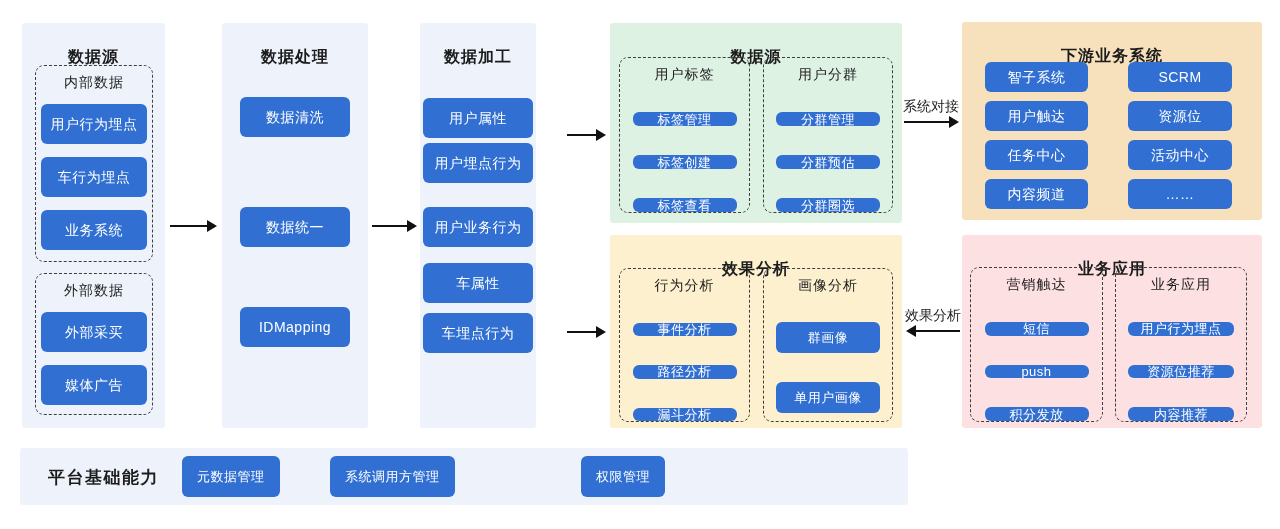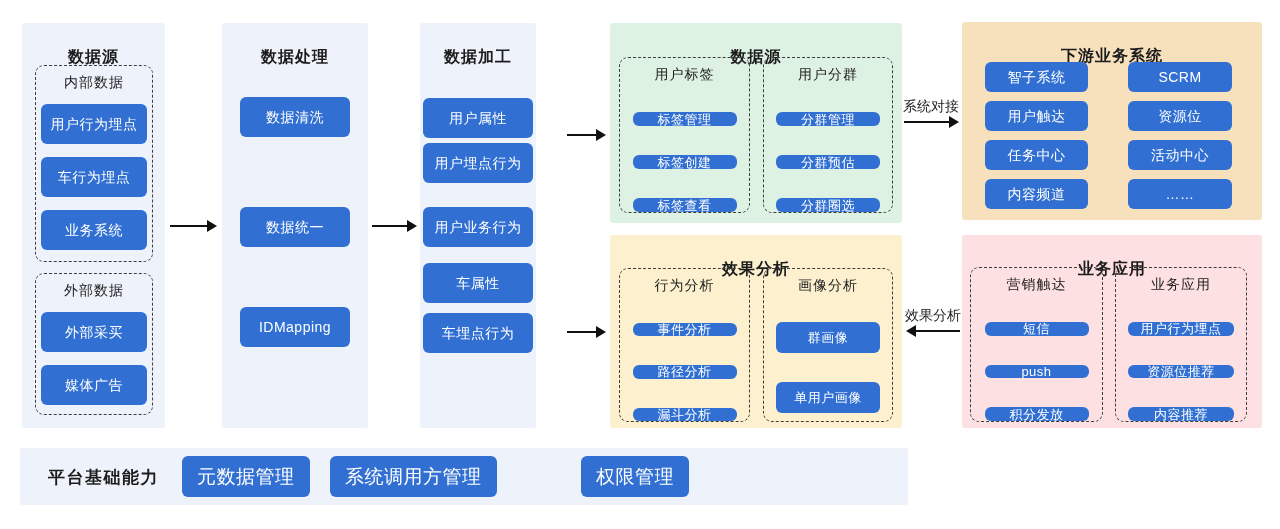--- a/index.html
+++ b/index.html
@@ -57,21 +57,21 @@
   .arrow.left .arrow-head{
     border-left:none;border-right:10px solid var(--arrow-black);order:-1;
   }
   .arrow-label{position:absolute;font-size:14px;text-align:center;color:var(--ink);line-height:18px;}
   .footer-bar{position:absolute;left:20px;top:448px;width:888px;height:57px;background:var(--panel-blue);border-radius:3px;}
   .footer-title{
     position:absolute;left:28px;top:50%;transform:translateY(-50%);
     font-size:17px;font-weight:700;letter-spacing:1.5px;
   }
   .footer-node{
-    position:absolute;top:8px;height:41px;border-radius:6px;padding:0 15px;font-size:19px;
+    position:absolute;top:8px;height:41px;border-radius:6px;padding:0 15px;font-size:13px;
   }
 </style>
 </head>
 <body>
 
 <div class="panel blue" style="left:22px;top:23px;width:143px;height:405px;">
   <div class="panel-title">数据源</div>
   <div class="dashed-box" style="left:13px;top:42px;width:118px;height:197px;">
     <div class="box-label">内部数据</div>
     <div class="node node-lg">用户行为埋点</div>

